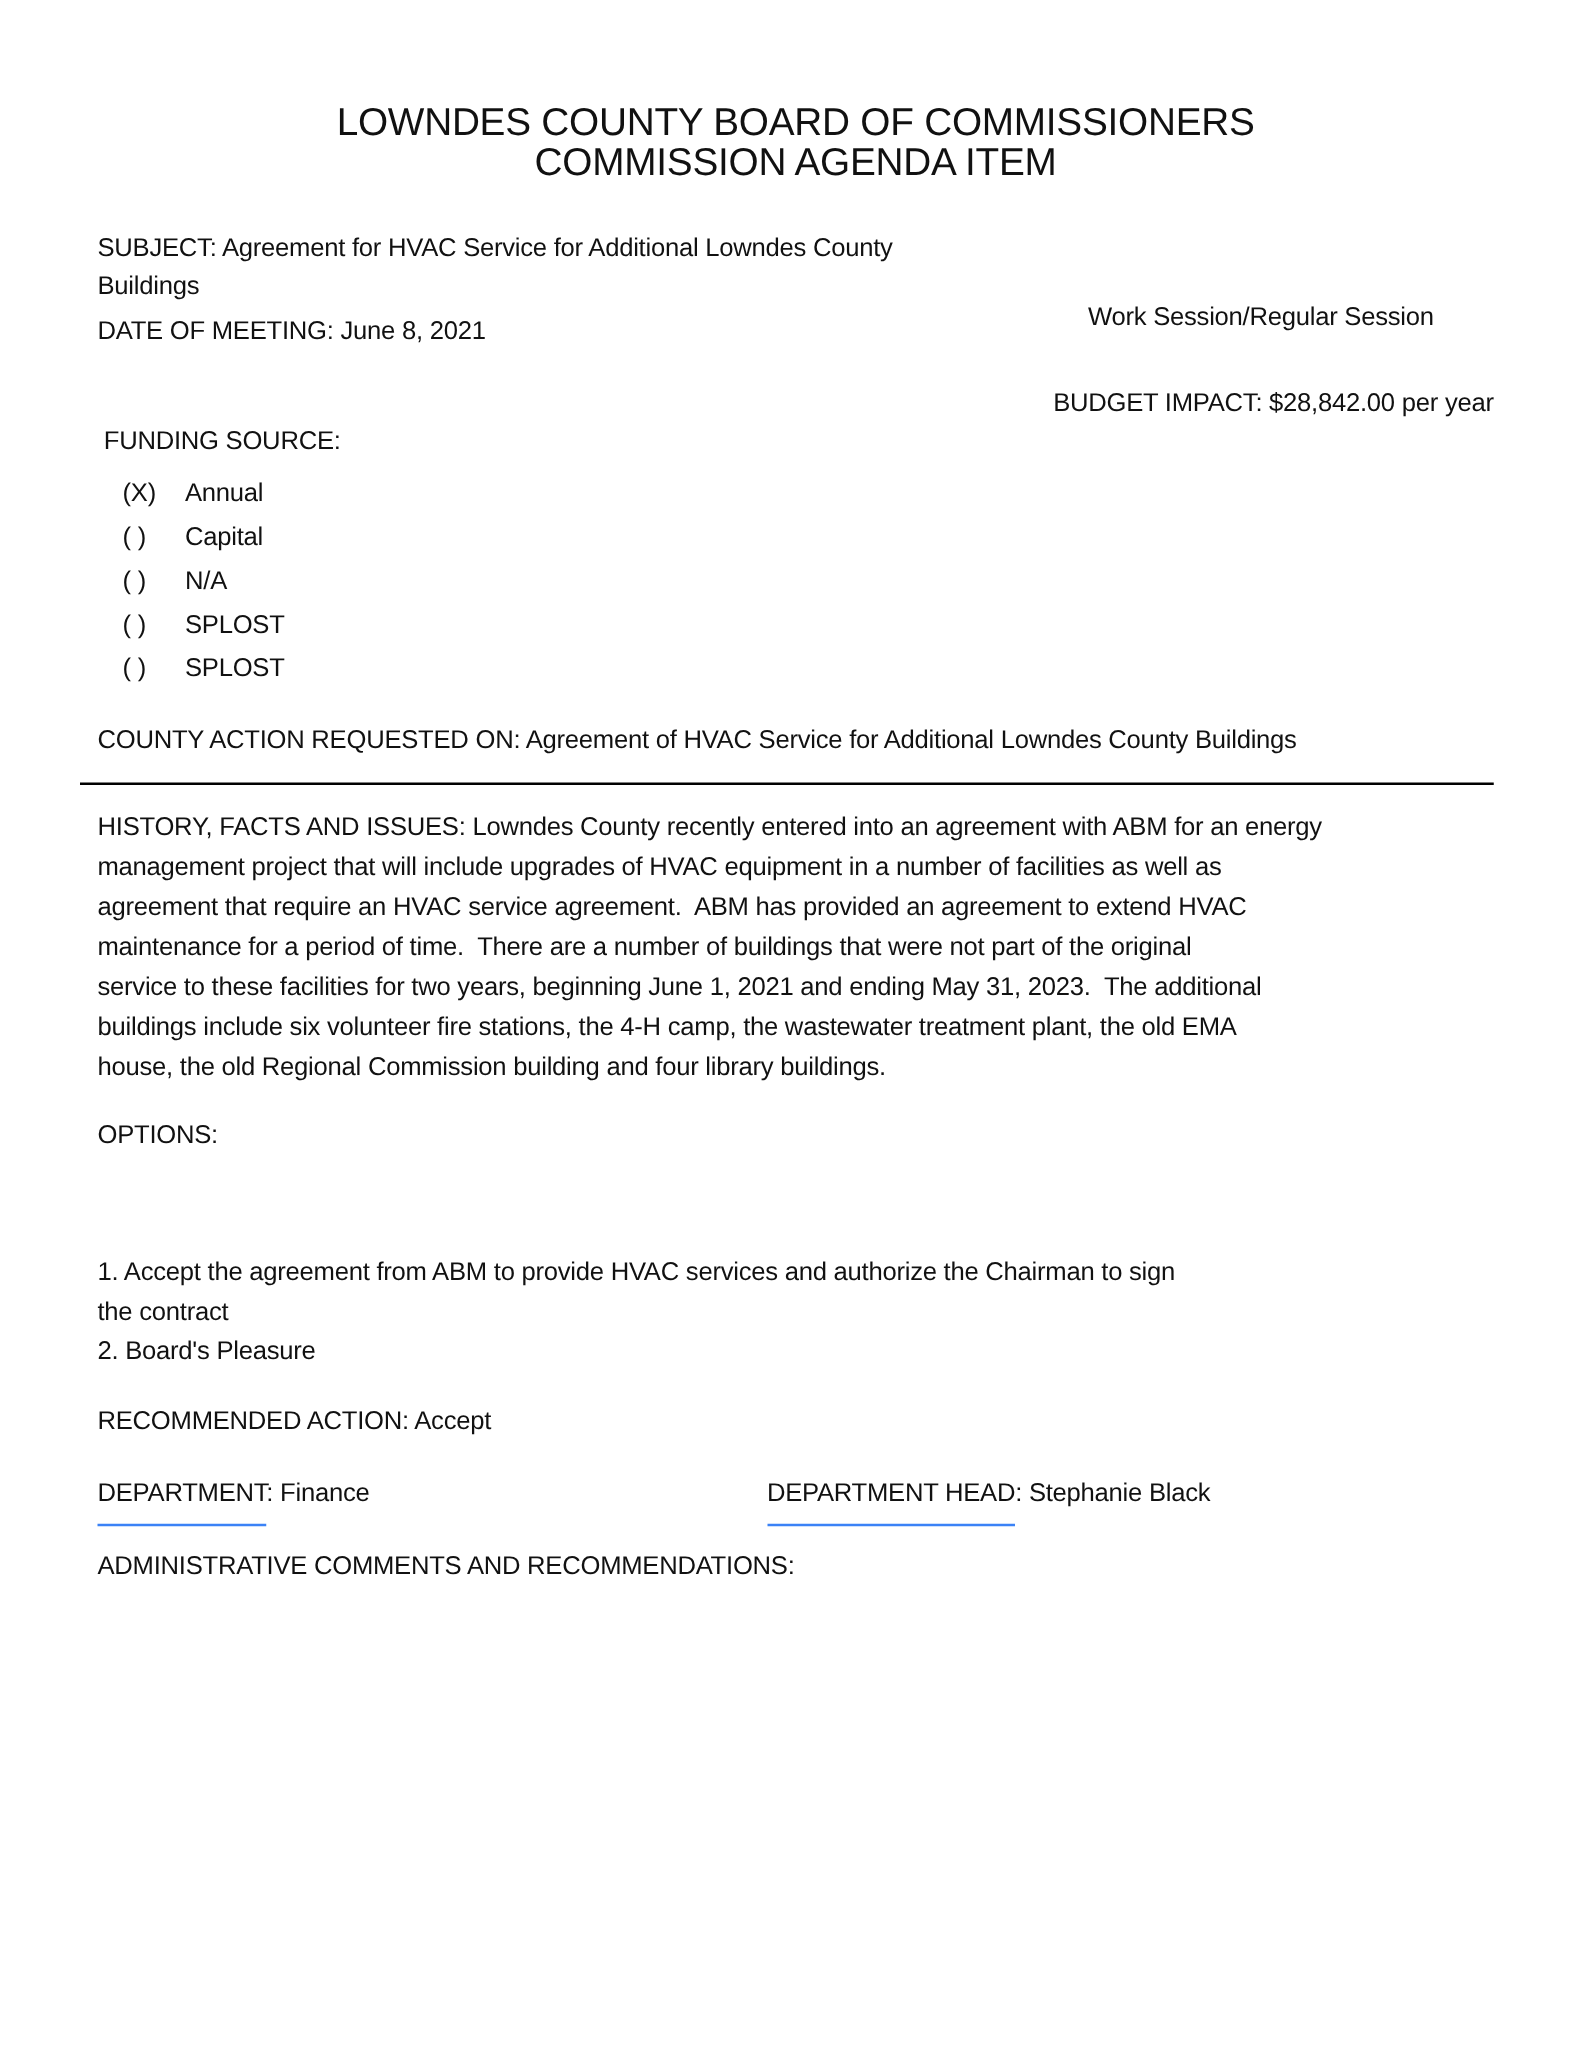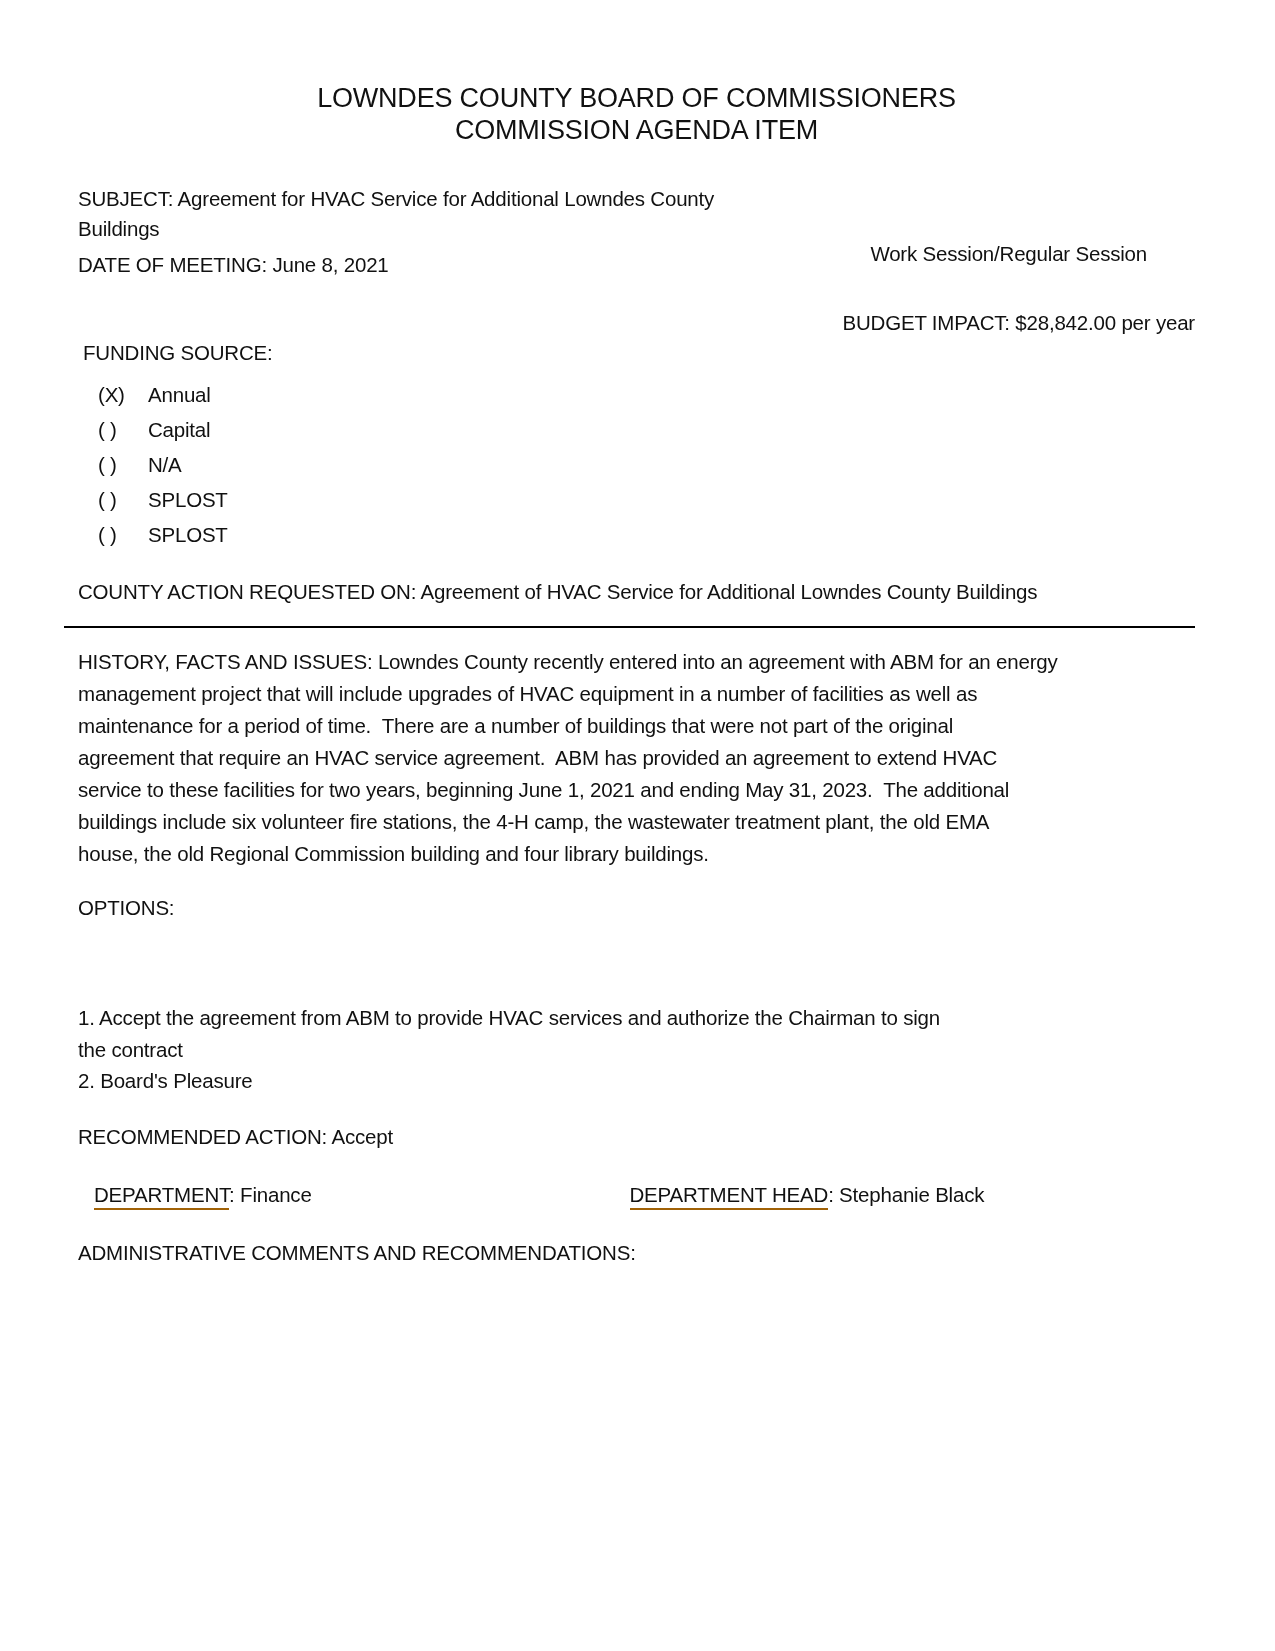--- a/index.html
+++ b/index.html
@@ -15,21 +15,21 @@
     box-sizing: border-box;
     padding: 82px 80px 0 78px;
     font-family: "Liberation Sans", "DejaVu Sans", sans-serif;
     color: #111111;
     font-size: 20.5px;
     letter-spacing: -0.2px;
     overflow: hidden;
   }
   .title-block {
     text-align: center;
-    font-size: 27px;
+    font-size: 31px;
     line-height: 32px;
   }
   .subject-block {
     margin-top: 38px;
     line-height: 30px;
   }
   .date-row {
     margin-top: 6px;
     display: flex;
     justify-content: space-between;
@@ -104,23 +104,22 @@
   .dept-left {
     display: inline-block;
     width: 530px;
     vertical-align: top;
   }
   .dept-right {
     display: inline-block;
     vertical-align: top;
   }
   .u-label {
-    border-bottom: 2px solid #a16207;
-    padding-bottom: 2px;
-    margin-left: 16px;
+    border-bottom: 2px solid #3b82f6;
+    padding-bottom: 13px;
   }
   .admin-line {
     margin-top: 34px;
     line-height: 24px;
   }
 </style>
 </head>
 <body>
 
 <div class="page">
@@ -165,22 +164,22 @@
       <span class="funding-marker">( )</span>
       <span>SPLOST</span>
     </div>
   </div>
 
   <div class="county-action">COUNTY ACTION REQUESTED ON: Agreement of HVAC Service for Additional Lowndes County Buildings</div>
 
   <div class="history">
       <div>HISTORY, FACTS AND ISSUES: Lowndes County recently entered into an agreement with ABM for an energy</div>
       <div>management project that will include upgrades of HVAC equipment in a number of facilities as well as</div>
+      <div>agreement that require an HVAC service agreement.  ABM has provided an agreement to extend HVAC</div>
       <div>maintenance for a period of time.  There are a number of buildings that were not part of the original</div>
-      <div>agreement that require an HVAC service agreement.  ABM has provided an agreement to extend HVAC</div>
       <div>service to these facilities for two years, beginning June 1, 2021 and ending May 31, 2023.  The additional</div>
       <div>buildings include six volunteer fire stations, the 4-H camp, the wastewater treatment plant, the old EMA</div>
       <div>house, the old Regional Commission building and four library buildings.</div>
     </div>
 
   <div class="options-row">
     <span class="options-label">OPTIONS:</span>
     <div class="options-items">
         <div>1. Accept the agreement from ABM to provide HVAC services and authorize the Chairman to sign</div>
         <div>the contract</div>

